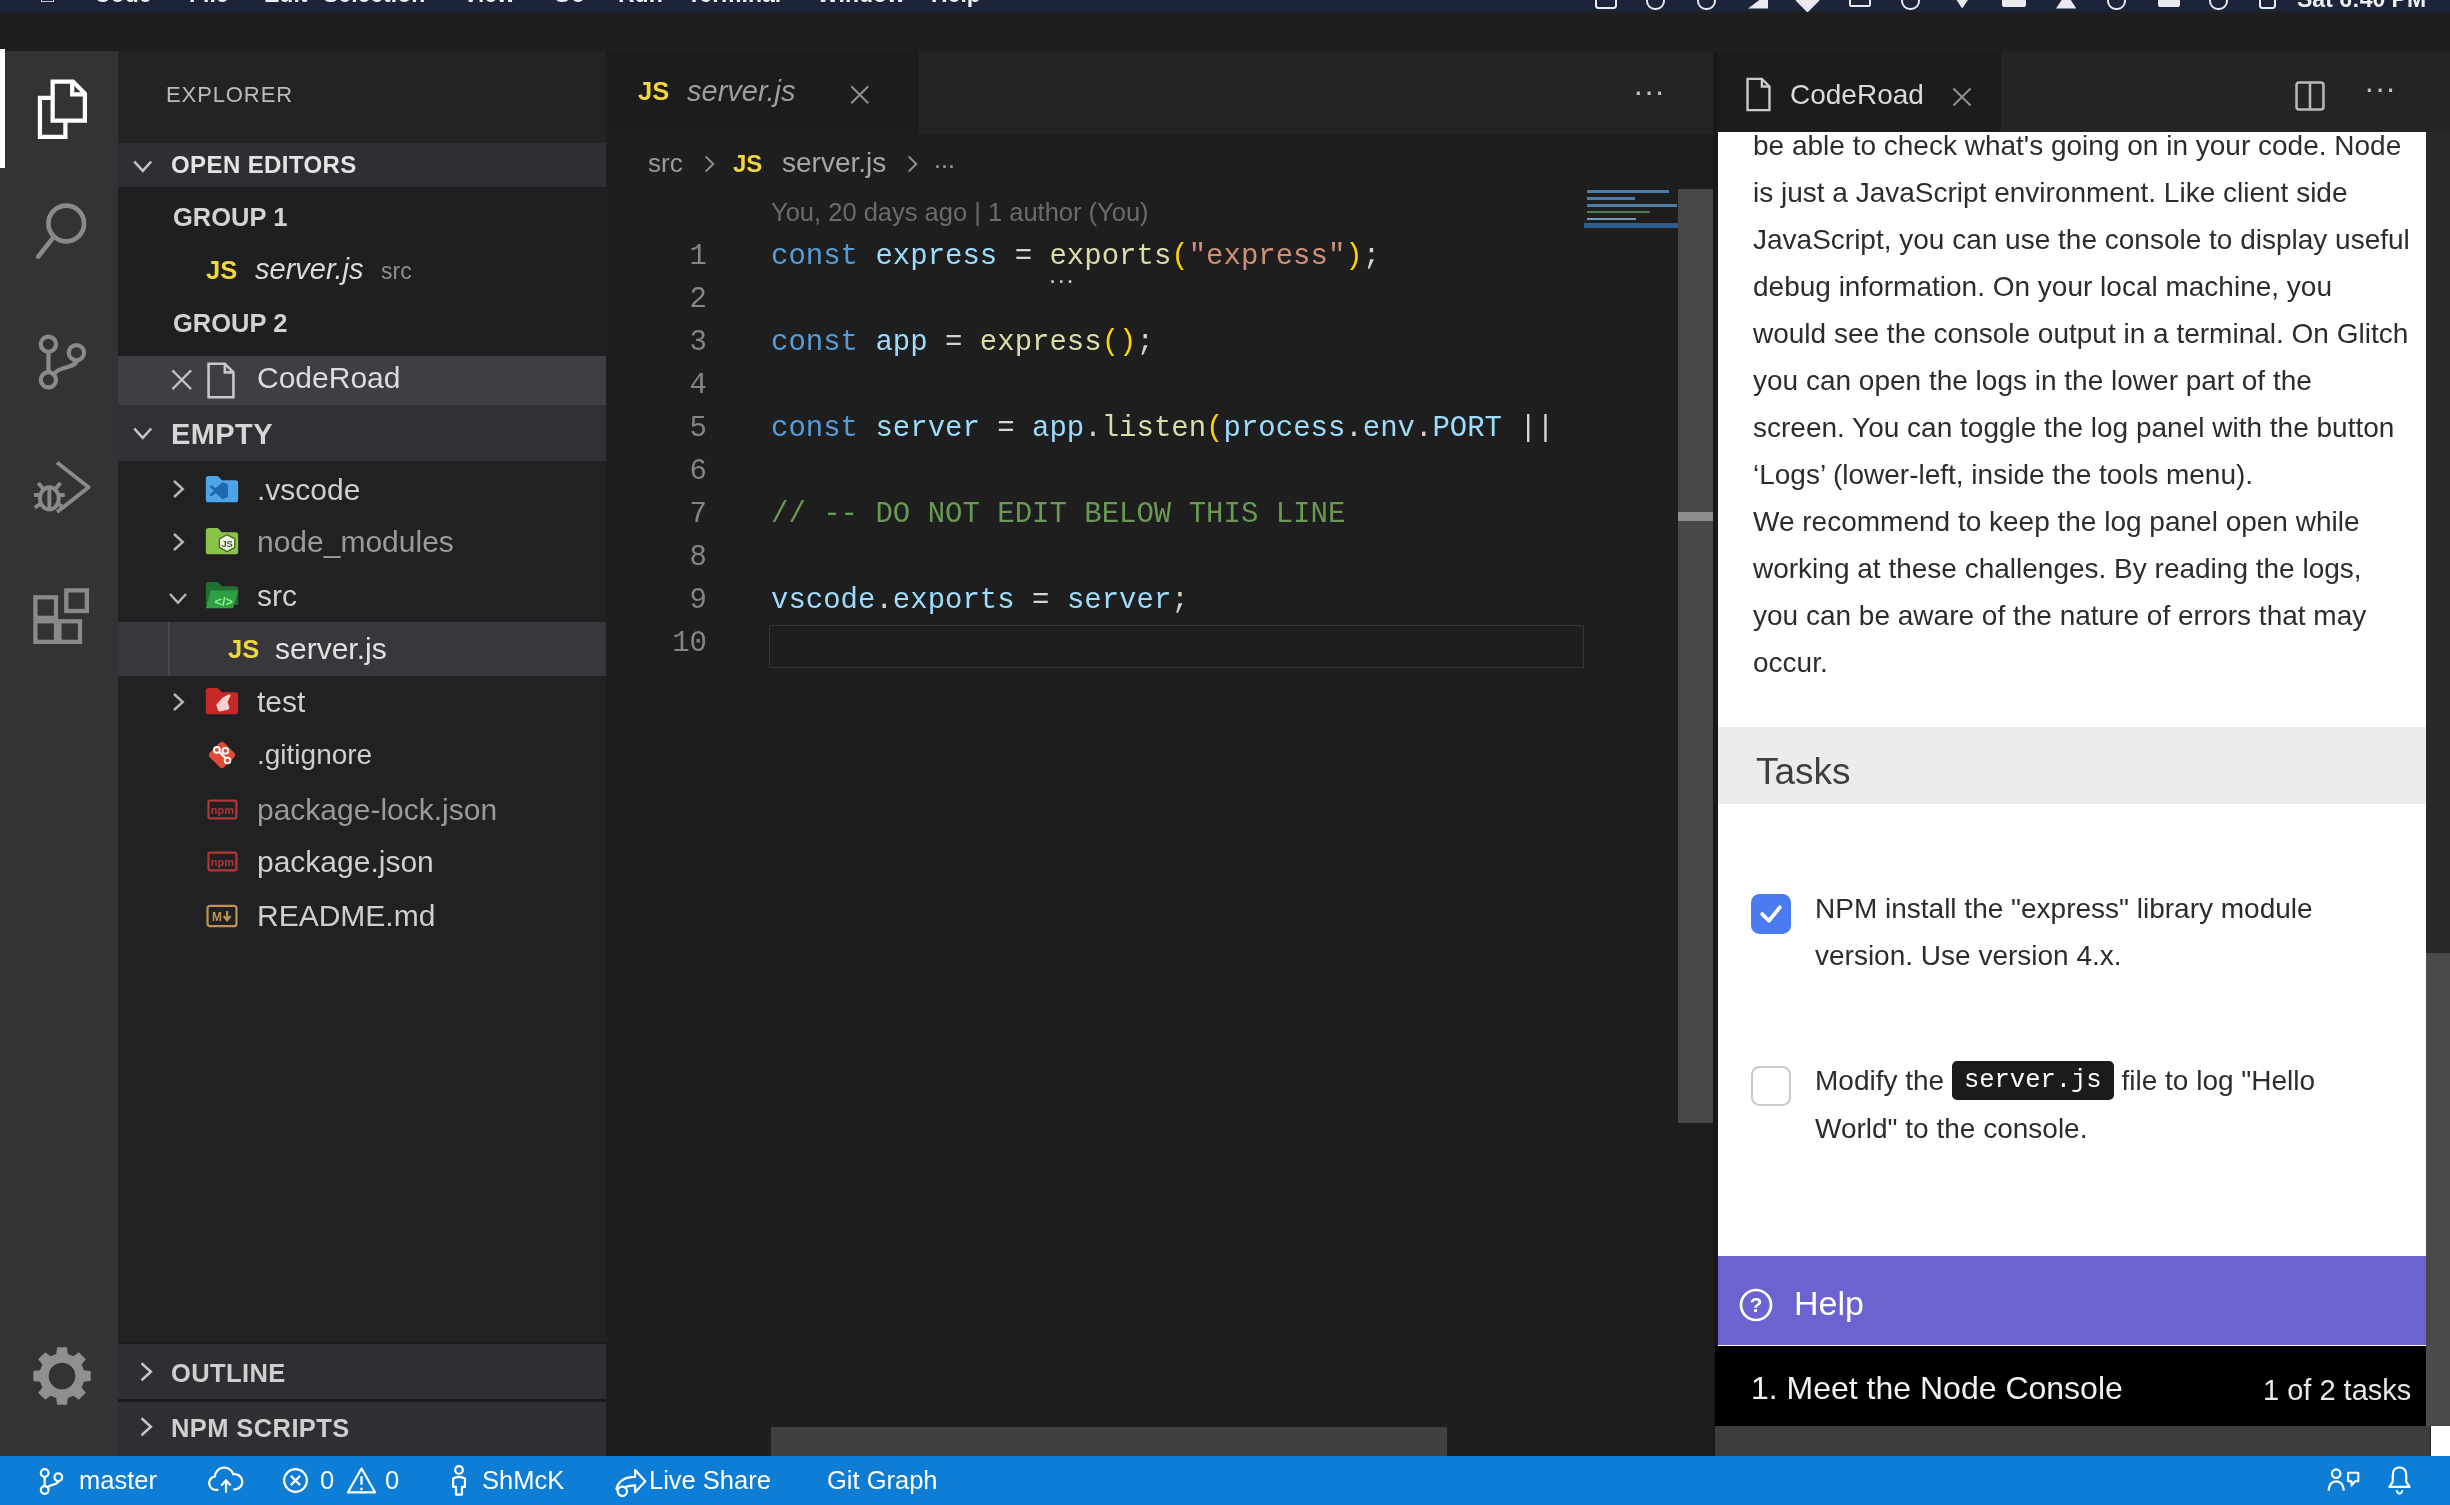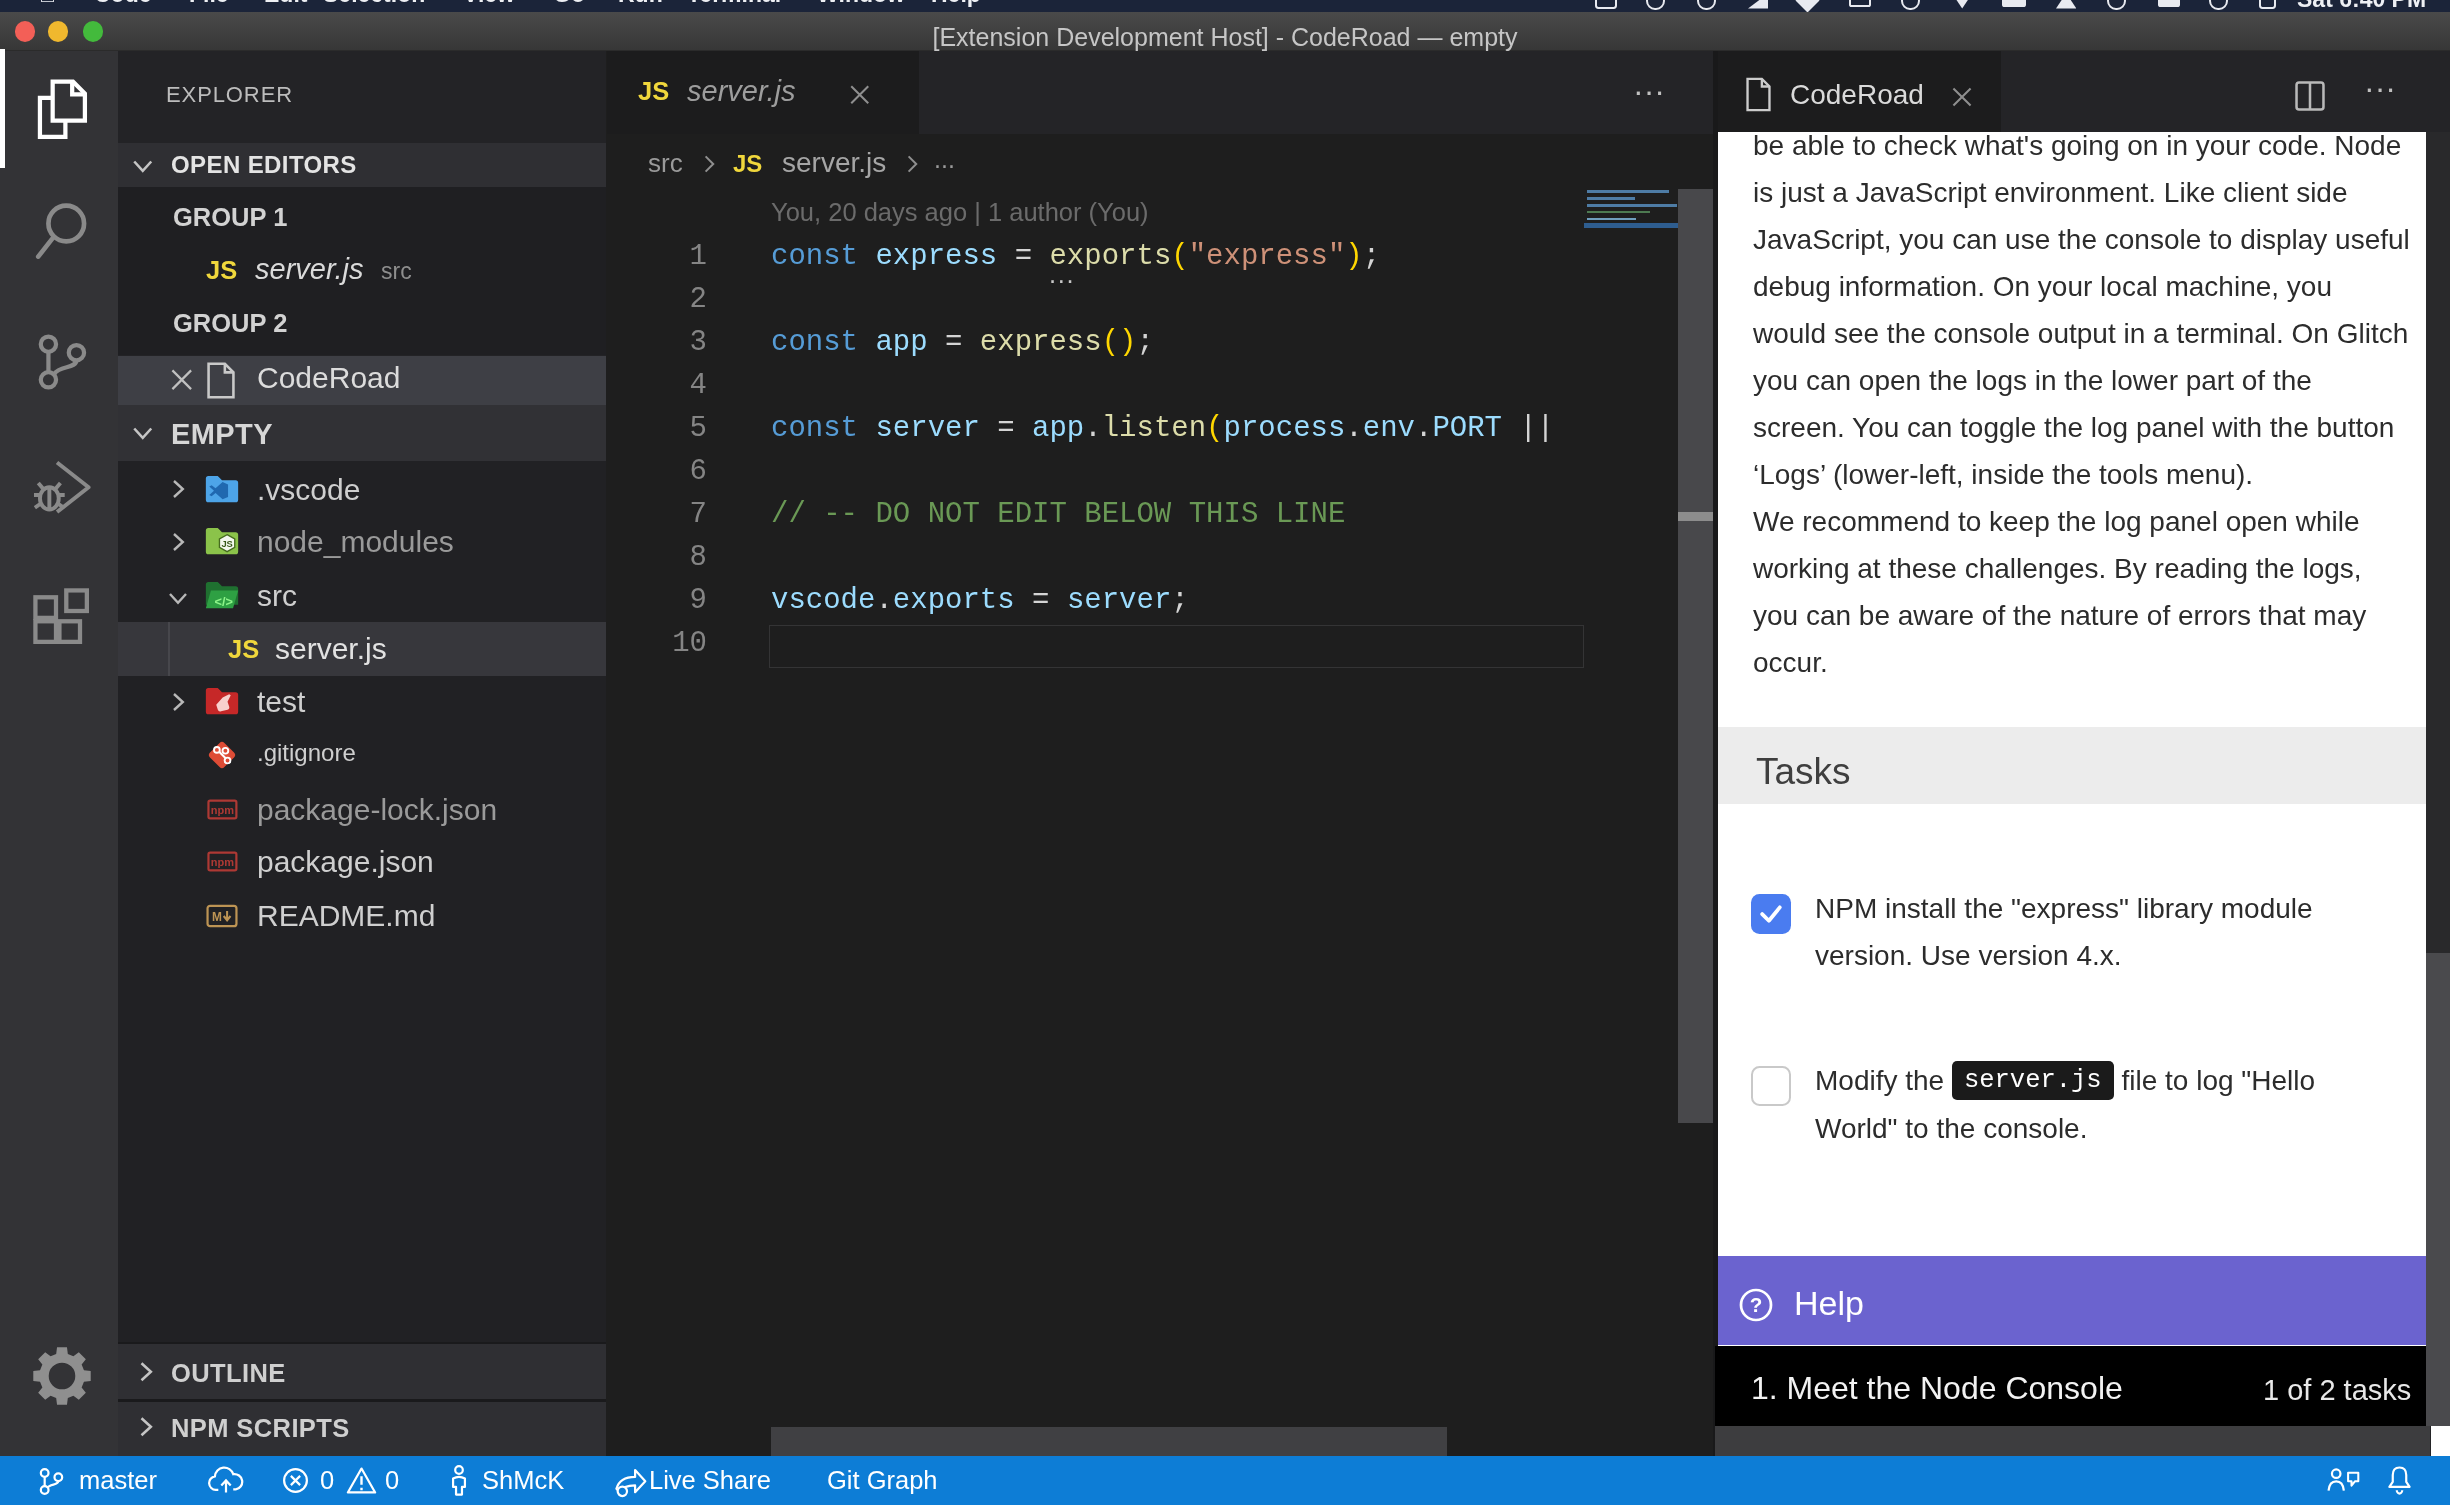--- a/index.html
+++ b/index.html
@@ -27,26 +27,20 @@
       <div class="abs" style="left:2002px;top:-6.8px;width:24px;height:13.6px;background:#e8eaf0;border-radius:2.6px;"></div>
       <div class="abs" style="left:2056px;top:-6.8px;width:20.4px;height:15.3px;background:#e8eaf0;clip-path:polygon(0 100%,50% 0,100% 100%);"></div>
       <div class="abs" style="left:2107px;top:-8.5px;width:18.7px;height:18.7px;border:2.6px solid #e8eaf0;border-radius:50%;"></div>
       <div class="abs" style="left:2158px;top:-6.8px;width:22px;height:13.6px;background:#e8eaf0;border-radius:2.6px;"></div>
       <div class="abs" style="left:2209px;top:-8.5px;width:18.7px;height:18.7px;border:2.6px solid #e8eaf0;border-radius:50%;"></div>
       <div class="abs" style="left:2259px;top:-7.7px;width:17px;height:17px;border:2.6px solid #e8eaf0;border-radius:3.4px;"></div>
       <div class="abs" style="left:2297px;top:-14.5px;color:#eef0f4;font-size:23px;font-weight:bold;">Sat 6:40 PM</div>
     </div>
   </div>
 
-  <div class="abs" id="titlebar" style="left:0;top:12px;width:2450px;height:39px;background:linear-gradient(#4a4a4a,#373737);border-bottom:1.7px solid #2b2b2b;">
-    <div class="abs" style="left:14.5px;top:9.4px;width:20.4px;height:20.4px;border-radius:50%;background:#f35f57;"></div>
-    <div class="abs" style="left:48px;top:9.4px;width:20.4px;height:20.4px;border-radius:50%;background:#f0b82e;"></div>
-    <div class="abs" style="left:83px;top:9.4px;width:20.4px;height:20.4px;border-radius:50%;background:#43ba3c;"></div>
-    <div class="abs" style="left:0;top:11px;width:2450px;text-align:center;font-size:25px;color:#c6c6c6;">[Extension Development Host] - CodeRoad — empty</div>
-  </div>
 
   <div class="abs" id="activitybar" style="left:0;top:51px;width:118px;height:1407px;background:#333336;">
 
     <svg class="abs" style="left:34px;top:28px;" width="56" height="63" viewBox="0 0 66 74">
       <g fill="none" stroke="#ffffff" stroke-width="5">
         <path d="M7 22 h30 v46 h-30 z"></path>
         <path d="M22 3 h24 l14 14 v32 h-38 z" fill="#333336"></path>
         <path d="M45 3 v15 h15" fill="none"></path>
       </g>
     </svg>
@@ -180,21 +174,21 @@
       </div>
 
       <div class="abs" style="left:0;top:268px;width:488px;height:53px;">
         <svg class="abs" style="left:87px;top:9.4px;" width="34" height="34" viewBox="0 0 40 40">
           <rect x="8" y="8" width="24" height="24" rx="4" transform="rotate(45 20 20)" fill="#de4c36"></rect>
           <path d="M14 13.5 L27 26.5" stroke="#ffffff" stroke-width="2.4"></path>
           <circle cx="14" cy="14" r="3.4" fill="#de4c36" stroke="#ffffff" stroke-width="2.2"></circle>
           <circle cx="26.5" cy="26.5" r="3.4" fill="#de4c36" stroke="#ffffff" stroke-width="2.2"></circle>
           <circle cx="24" cy="15" r="3.4" fill="#de4c36" stroke="#ffffff" stroke-width="2.2"></circle>
         </svg>
-        <div class="abs" style="left:139px;top:10.2px;font-size:24px;color:#cfcfcf;">.gitignore</div>
+        <div class="abs" style="left:139px;top:10.2px;font-size:28px;color:#cfcfcf;">.gitignore</div>
       </div>
 
       <div class="abs" style="left:0;top:322px;width:488px;height:53px;">
         <svg class="abs" style="left:87px;top:16px;" width="34" height="22" viewBox="0 0 40 26">
           <rect x="4" y="2" width="33" height="21" rx="2" fill="none" stroke="#ae3934" stroke-width="2.6"></rect>
           <text x="20.5" y="18" font-size="13" font-weight="bold" fill="#ae3934" text-anchor="middle" font-family="Liberation Sans">npm</text>
         </svg>
         <div class="abs" style="left:139px;top:10.2px;font-size:30px;color:#9a9a9a;">package-lock.json</div>
       </div>
 

